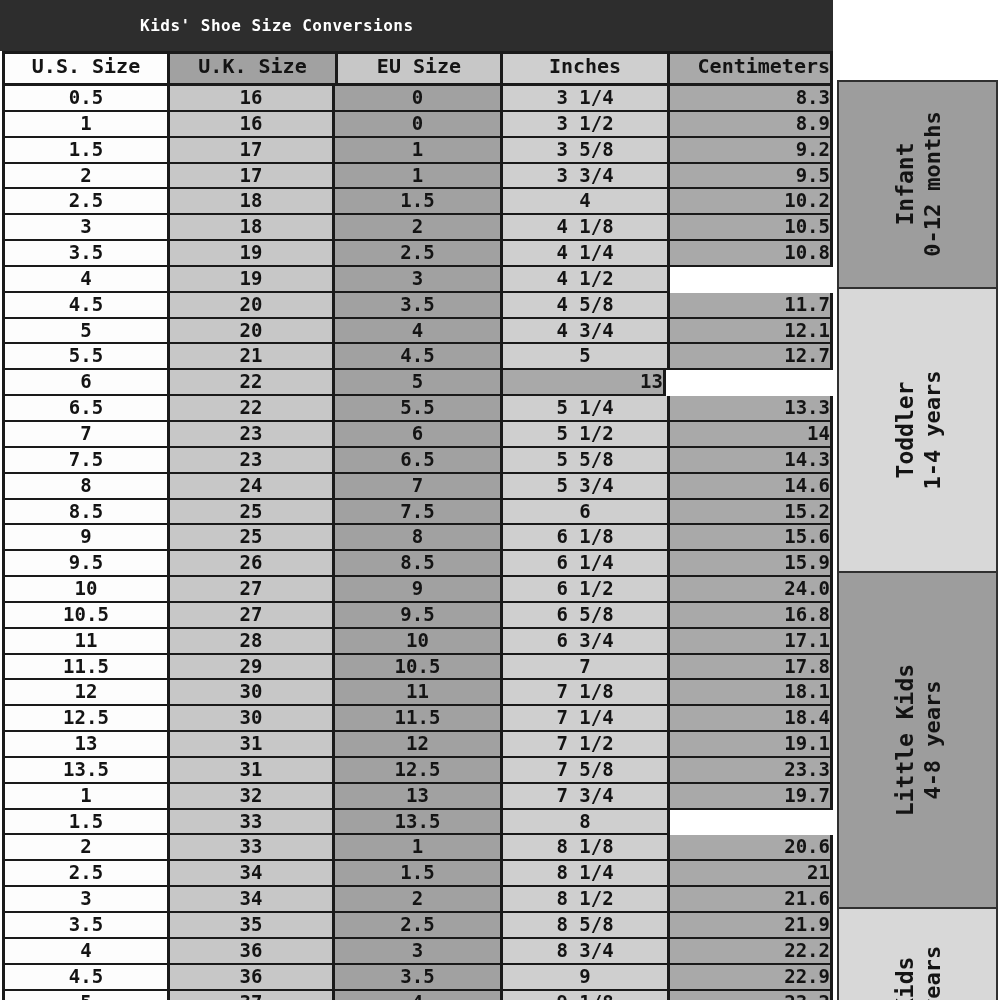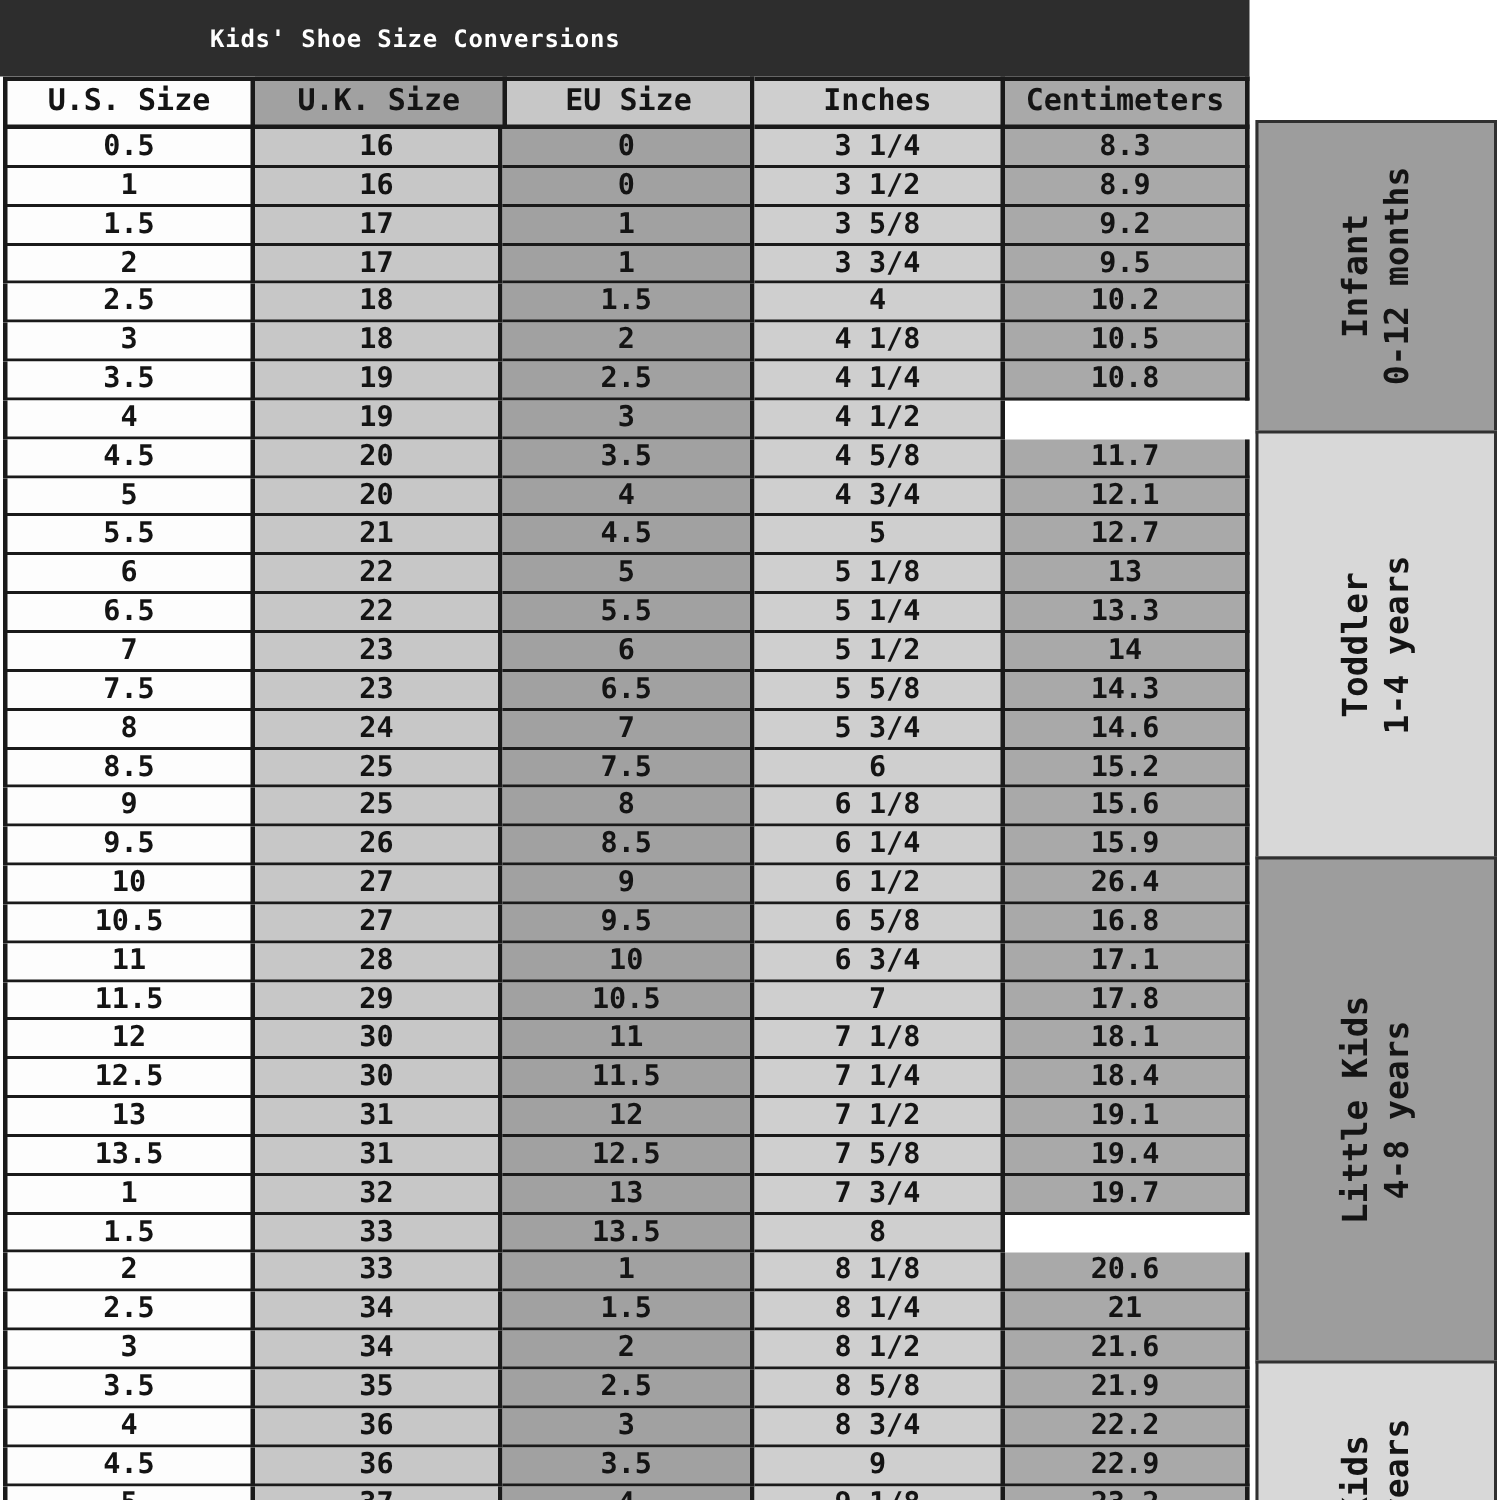--- a/index.html
+++ b/index.html
@@ -46,21 +46,21 @@
     box-sizing:border-box; flex:none; text-align:center;
     border-right:3px solid var(--line);
     border-bottom:2px solid var(--line);
     font-size:19px; line-height:23px; white-space:nowrap; overflow:hidden;
   }
   .td:first-child { border-left:3px solid var(--line); }
   .c0 { width:168px; background:var(--col-us); }
   .c1 { width:165px; background:var(--col-eu); }
   .c2 { width:168px; background:var(--col-uk); }
   .c3 { width:167px; background:var(--col-in);text-align:center; }
-  .c4 { width:163px; background:var(--col-cm); }
+  .c4 { width:163px; background:var(--col-cm);text-align:right; }
   .sidebar {
     position:absolute; left:836px; top:0; width:164px; height:1000px;
     overflow:hidden;
   }
   .group {
     position:absolute; left:1px; width:161px;
     box-sizing:border-box; border:2px solid #303030;
   }
   .shade-dark  { background:var(--group-dark); }
   .shade-light { background:var(--group-light); }
@@ -161,21 +161,20 @@
         <div class="td c0">5.5</div>
         <div class="td c1">21</div>
         <div class="td c2">4.5</div>
         <div class="td c3">5</div>
         <div class="td c4">12.7</div>
       </div>
       <div class="tr">
         <div class="td c0">6</div>
         <div class="td c1">22</div>
         <div class="td c2">5</div>
-        <div class="td c3">5 1/8</div>
         <div class="td c4">13</div>
       </div>
       <div class="tr">
         <div class="td c0">6.5</div>
         <div class="td c1">22</div>
         <div class="td c2">5.5</div>
         <div class="td c3">5 1/4</div>
         <div class="td c4">13.3</div>
       </div>
       <div class="tr">
@@ -218,21 +217,21 @@
         <div class="td c1">26</div>
         <div class="td c2">8.5</div>
         <div class="td c3">6 1/4</div>
         <div class="td c4">15.9</div>
       </div>
       <div class="tr">
         <div class="td c0">10</div>
         <div class="td c1">27</div>
         <div class="td c2">9</div>
         <div class="td c3">6 1/2</div>
-        <div class="td c4">26.4</div>
+        <div class="td c4">24.0</div>
       </div>
       <div class="tr">
         <div class="td c0">10.5</div>
         <div class="td c1">27</div>
         <div class="td c2">9.5</div>
         <div class="td c3">6 5/8</div>
         <div class="td c4">16.8</div>
       </div>
       <div class="tr">
         <div class="td c0">11</div>
@@ -267,21 +266,21 @@
         <div class="td c1">31</div>
         <div class="td c2">12</div>
         <div class="td c3">7 1/2</div>
         <div class="td c4">19.1</div>
       </div>
       <div class="tr">
         <div class="td c0">13.5</div>
         <div class="td c1">31</div>
         <div class="td c2">12.5</div>
         <div class="td c3">7 5/8</div>
-        <div class="td c4">19.4</div>
+        <div class="td c4">23.3</div>
       </div>
       <div class="tr">
         <div class="td c0">1</div>
         <div class="td c1">32</div>
         <div class="td c2">13</div>
         <div class="td c3">7 3/4</div>
         <div class="td c4">19.7</div>
       </div>
       <div class="tr">
         <div class="td c0">1.5</div>

